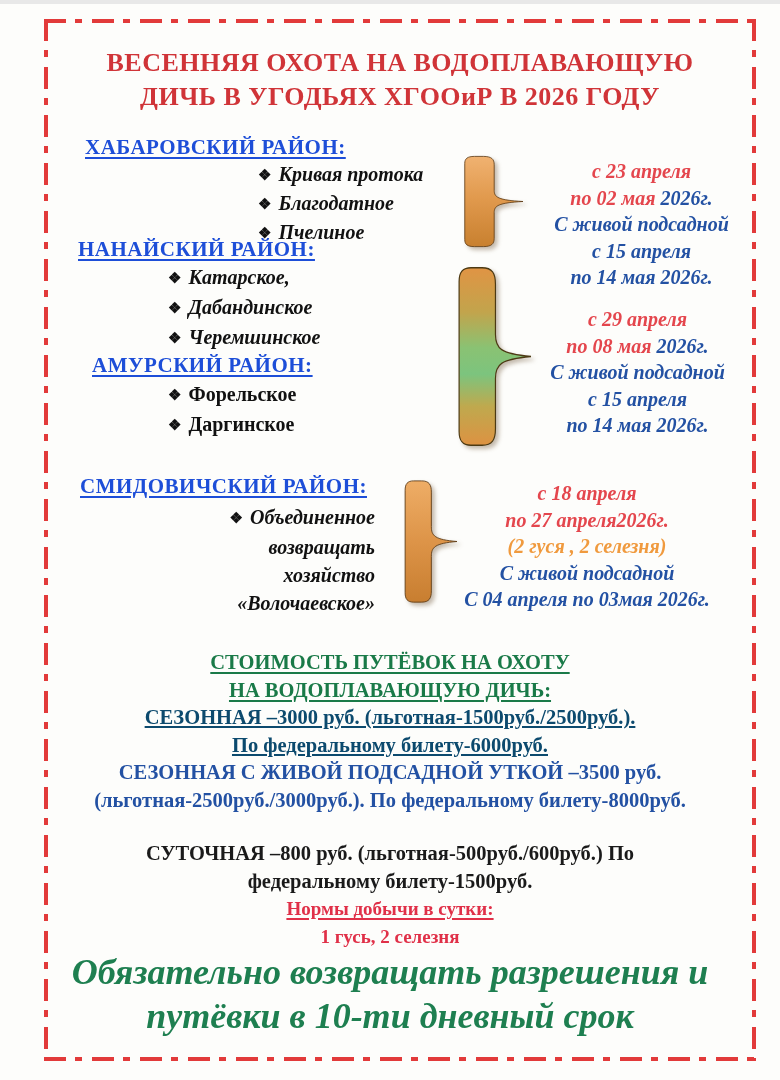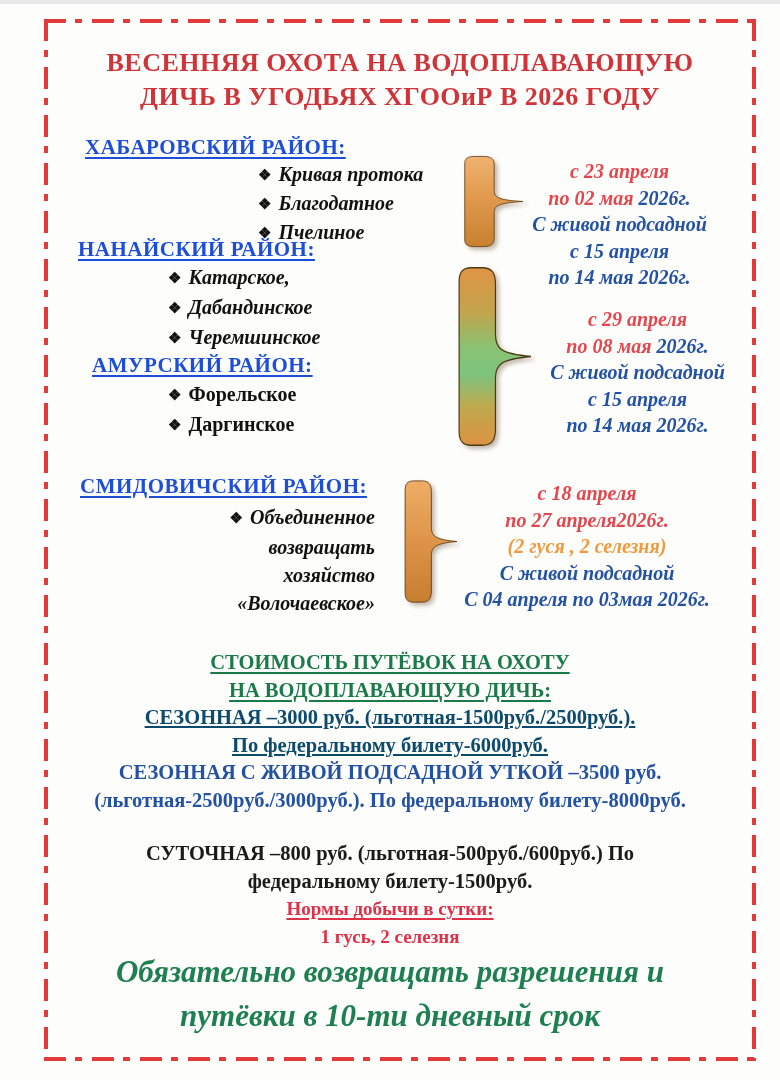--- a/index.html
+++ b/index.html
@@ -42,40 +42,40 @@
     font-size:20px;line-height:28px;}
   .diamond{font-size:15px;margin-right:7px;position:relative;top:-1px;color:#111;}
   .it{font-style:italic;}
 
   .brace{position:absolute;filter:drop-shadow(3px 3px 2px rgba(90,60,25,.35));}
   .b1{left:459px;top:151px;width:64px;height:93px;}
   .b2{left:452px;top:261px;width:79px;height:183px;}
   .b3{left:400px;top:475px;width:57px;height:125px;}
 
   .sched{position:absolute;font-size:20px;font-style:italic;text-align:center;line-height:26.5px;white-space:nowrap;}
-  .s1{left:502px;top:154px;width:235px;}
+  .s1{left:524px;top:154px;width:235px;}
   .s2{left:520px;top:302px;width:235px;}
   .s3{left:432px;top:476px;width:310px;}
 
   .c-datered{color:#e4464d;}
   .c-blue{color:#2351a3;}
   .c-orange{color:#f09a3e;}
   .c-green{color:#1a7a48;}
   .c-maroon{color:#0c4a6e;text-decoration:underline;}
   .c-black{color:#1a1a1a;}
   .c-crimson{color:#e03048;}
   .u{text-decoration:underline;text-underline-offset:3px;text-decoration-thickness:2px;}
 
   .pricing{position:absolute;top:645px;left:40px;width:700px;text-align:center;
     font-size:20.5px;line-height:27.5px;}
   .p-gap{height:26px;}
   .p-small{font-size:19px;}
 
   .footer{position:absolute;top:946px;left:40px;width:700px;text-align:center;
-    font-size:31px;line-height:44px;font-style:italic;color:#1e7f50;}
+    font-size:36px;line-height:44px;font-style:italic;color:#1e7f50;}
 </style>
 </head>
 <body>
 
 <div class="page">
 
   <div class="bh b-top"></div>
   <div class="bh b-bottom"></div>
   <div class="bv b-left"></div>
   <div class="bv b-right"></div>

